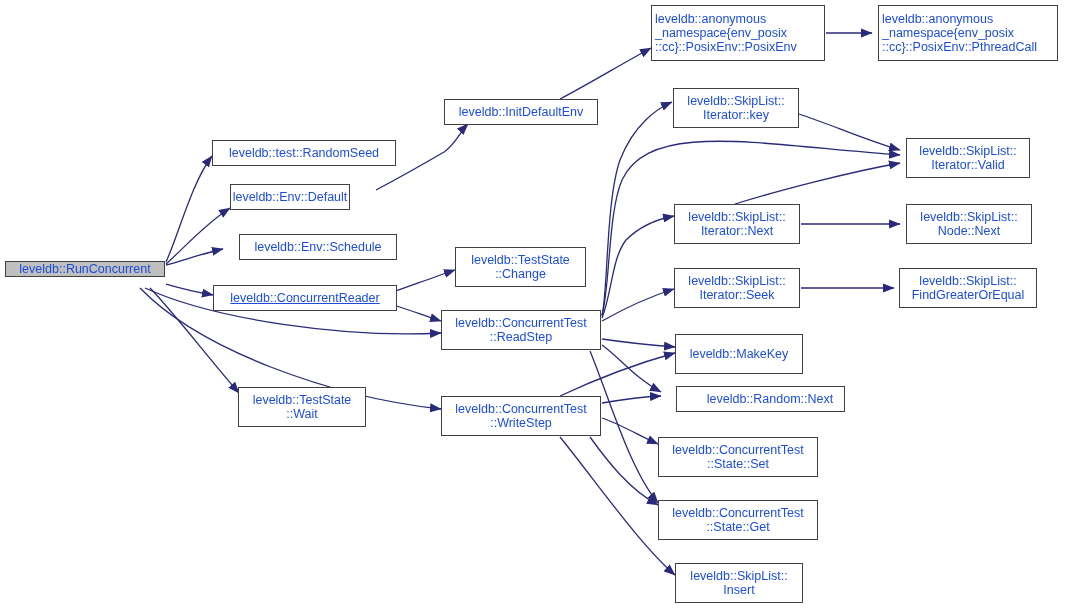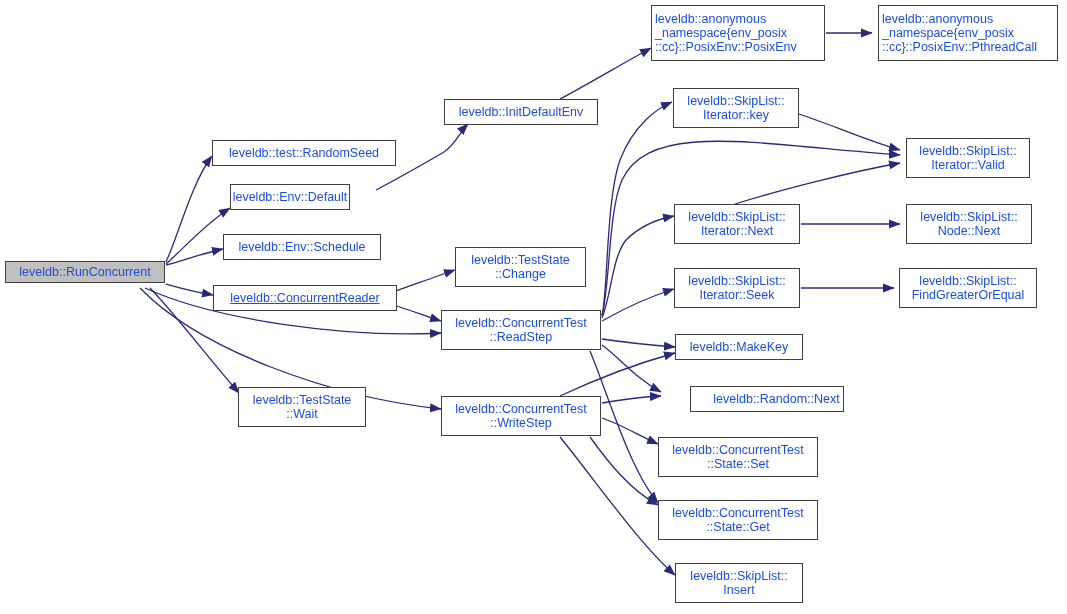--- a/index.html
+++ b/index.html
@@ -75,24 +75,24 @@
         <path d="M 602,418 C 620,424 640,436 658,444" fill="none" stroke="#2a2a7a" stroke-width="1.3" marker-end="url(#arrowhead)"></path>
         <path d="M 590,437 C 608,462 630,490 658,505" fill="none" stroke="#2a2a7a" stroke-width="1.3" marker-end="url(#arrowhead)"></path>
         <path d="M 560,437 C 595,480 640,545 675,575" fill="none" stroke="#2a2a7a" stroke-width="1.3" marker-end="url(#arrowhead)"></path>
         <path d="M 735,204 C 780,190 850,172 900,163" fill="none" stroke="#2a2a7a" stroke-width="1.3" marker-end="url(#arrowhead)"></path>
         <path d="M 801,224 L 900,224" fill="none" stroke="#2a2a7a" stroke-width="1.3" marker-end="url(#arrowhead)"></path>
         <path d="M 801,288 L 894,288" fill="none" stroke="#2a2a7a" stroke-width="1.3" marker-end="url(#arrowhead)"></path>
         <path d="M 799,114 C 830,124 865,140 900,150" fill="none" stroke="#2a2a7a" stroke-width="1.3" marker-end="url(#arrowhead)"></path>
       </g>
   </svg>
   <div id="nodes">
-      <div class="node current" style="left: 5px; top: 261px; width: 160px; height: 22px;"><span class="lbl">leveldb::RunConcurrent</span></div>
+      <div class="node current" style="left: 5px; top: 261px; width: 160px; height: 16px;"><span class="lbl">leveldb::RunConcurrent</span></div>
       <div class="node" style="left: 212px; top: 140px; width: 184px; height: 26px;"><span class="lbl">leveldb::test::RandomSeed</span></div>
       <div class="node" style="left: 230px; top: 184px; width: 120px; height: 26px;"><span class="lbl">leveldb::Env::Default</span></div>
-      <div class="node" style="left: 223px; top: 234px; width: 158px; height: 26px;"><span class="lbl">leveldb::Env::Schedule</span></div>
+      <div class="node" style="left: 239px; top: 234px; width: 158px; height: 26px;"><span class="lbl">leveldb::Env::Schedule</span></div>
       <div class="node" style="left: 213px; top: 285px; width: 184px; height: 26px; text-decoration: underline;"><span class="lbl">leveldb::ConcurrentReader</span></div>
       <div class="node" style="left: 238px; top: 387px; width: 128px; height: 40px;"><span class="lbl">leveldb::TestState
 ::Wait</span></div>
       <div class="node" style="left: 444px; top: 99px; width: 154px; height: 26px; justify-content: flex-end;"><span class="lbl">leveldb::InitDefaultEnv</span></div>
       <div class="node" style="left: 455px; top: 247px; width: 131px; height: 40px;"><span class="lbl">leveldb::TestState
 ::Change</span></div>
       <div class="node" style="left: 441px; top: 310px; width: 160px; height: 40px;"><span class="lbl">leveldb::ConcurrentTest
 ::ReadStep</span></div>
       <div class="node" style="left: 441px; top: 396px; width: 160px; height: 40px;"><span class="lbl">leveldb::ConcurrentTest
 ::WriteStep</span></div>
@@ -107,22 +107,22 @@
       <div class="node" style="left: 906px; top: 138px; width: 124px; height: 40px;"><span class="lbl">leveldb::SkipList::
 Iterator::Valid</span></div>
       <div class="node" style="left: 674px; top: 204px; width: 126px; height: 40px;"><span class="lbl">leveldb::SkipList::
 Iterator::Next</span></div>
       <div class="node" style="left: 906px; top: 204px; width: 126px; height: 40px;"><span class="lbl">leveldb::SkipList::
 Node::Next</span></div>
       <div class="node" style="left: 674px; top: 268px; width: 126px; height: 40px;"><span class="lbl">leveldb::SkipList::
 Iterator::Seek</span></div>
       <div class="node" style="left: 899px; top: 268px; width: 138px; height: 40px;"><span class="lbl">leveldb::SkipList::
 FindGreaterOrEqual</span></div>
-      <div class="node" style="left: 675px; top: 334px; width: 128px; height: 26px;"><span class="lbl">leveldb::MakeKey</span></div>
-      <div class="node" style="left: 690px; top: 386px; width: 154px; height: 26px; padding-left: 19px;"><span class="lbl">leveldb::Random::Next</span></div>
+      <div class="node" style="left: 675px; top: 334px; width: 128px; height: 40px;"><span class="lbl">leveldb::MakeKey</span></div>
+      <div class="node" style="left: 676px; top: 386px; width: 169px; height: 26px; padding-left: 19px;"><span class="lbl">leveldb::Random::Next</span></div>
       <div class="node" style="left: 658px; top: 437px; width: 160px; height: 40px;"><span class="lbl">leveldb::ConcurrentTest
 ::State::Set</span></div>
       <div class="node" style="left: 658px; top: 500px; width: 160px; height: 40px;"><span class="lbl">leveldb::ConcurrentTest
 ::State::Get</span></div>
       <div class="node" style="left: 675px; top: 563px; width: 128px; height: 40px;"><span class="lbl">leveldb::SkipList::
 Insert</span></div>
     </div>
 </div>
 
 </body></html>

